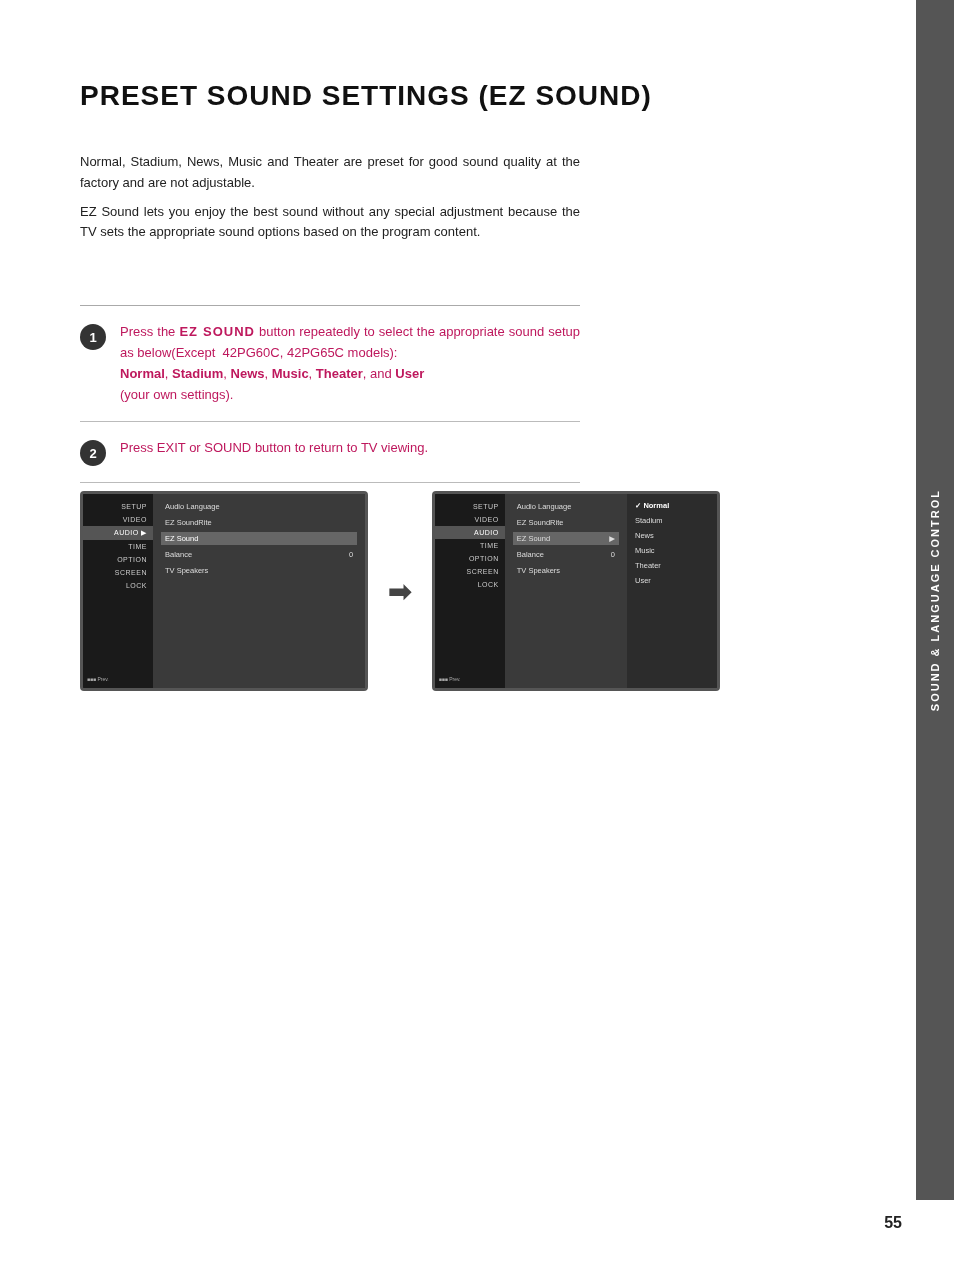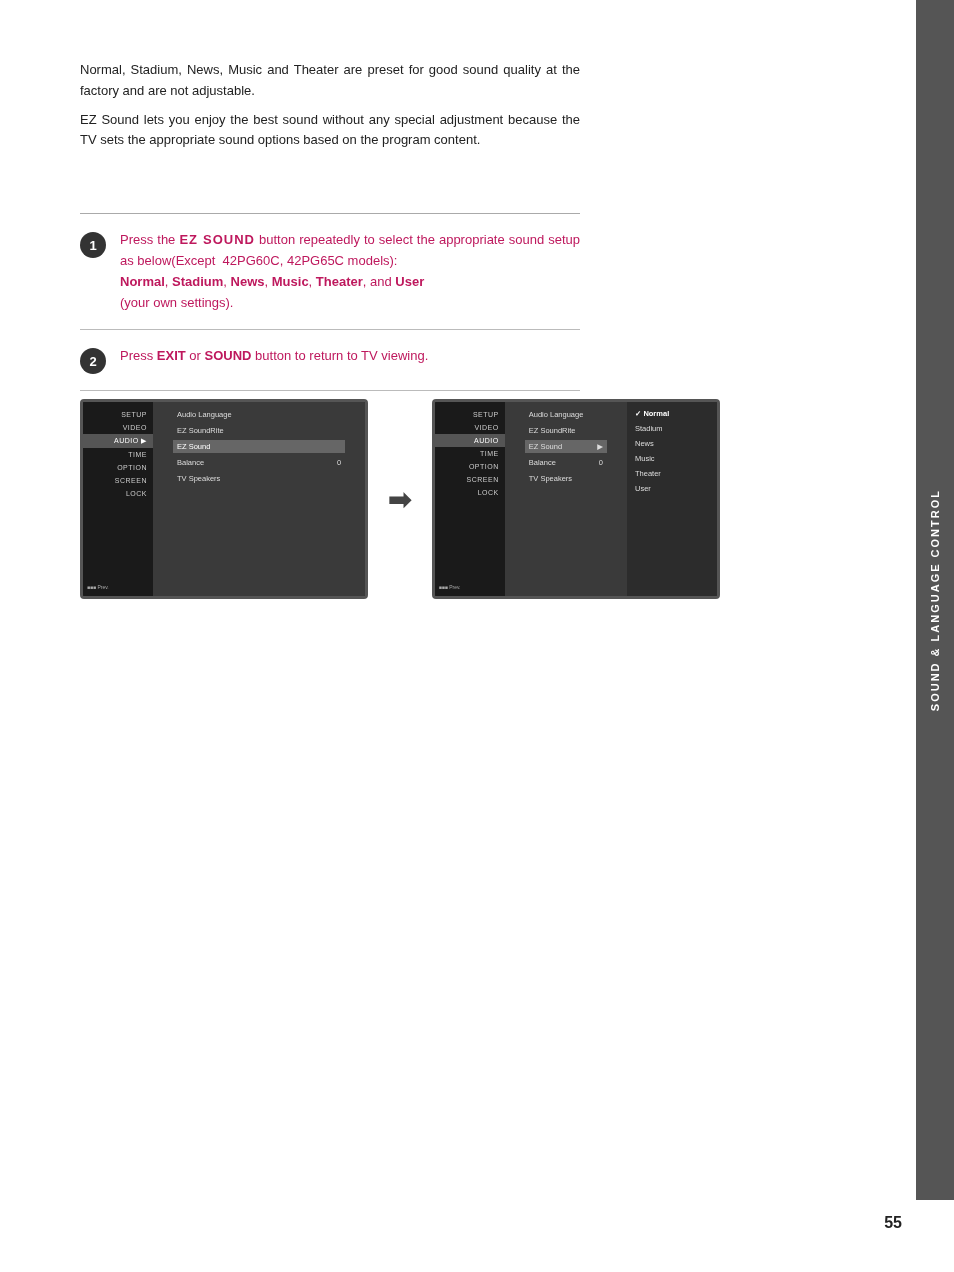--- a/index.html
+++ b/index.html
@@ -103,21 +103,21 @@
     }
 
     .step-text {
       font-size: 13px;
       line-height: 1.6;
       color: #be185d;
       text-align: justify;
     }
 
     .step-text .bold {
-      font-weight: bold;
+      font-weight: normal;
     }
 
     .step-text .spaced-bold {
       font-weight: bold;
       letter-spacing: 1px;
     }
 
     .step-text .sound-options {
       font-size: 13px;
       font-weight: bold;
@@ -188,21 +188,21 @@
       position: absolute;
       bottom: 6px;
       left: 4px;
       color: #aaa;
       font-size: 5px;
     }
 
     .tv-main-menu {
       background: #3a3a3a;
       flex: 1;
-      padding: 6px 20px;
+      padding: 6px 8px;
       display: flex;
       flex-direction: column;
       gap: 3px;
     }
 
     .tv-menu-item {
       color: #ddd;
       font-size: 7.5px;
       padding: 2px 4px;
     }
@@ -264,20 +264,21 @@
 
 <div class="page-container">
 
   <div class="right-sidebar">
     <span class="sidebar-text">SOUND &amp; LANGUAGE CONTROL</span>
   </div>
 
   <div class="content-area">
 
     
+    <h1 class="page-title">PRESET SOUND SETTINGS (EZ SOUND)</h1>
 
     
     <p class="body-text">Normal, Stadium, News, Music and Theater are preset for good sound quality at the factory and are not adjustable.</p>
     <p class="body-text">EZ Sound lets you enjoy the best sound without any special adjustment because the TV sets the appropriate sound options based on the program content.</p>
 
     <br><br><br>
 
     
     <hr class="first-divider">
 

